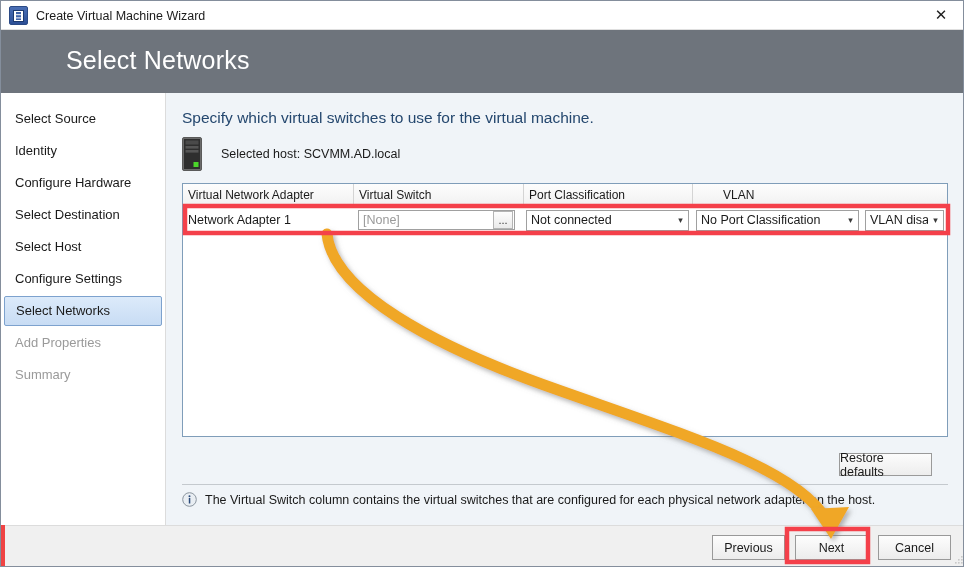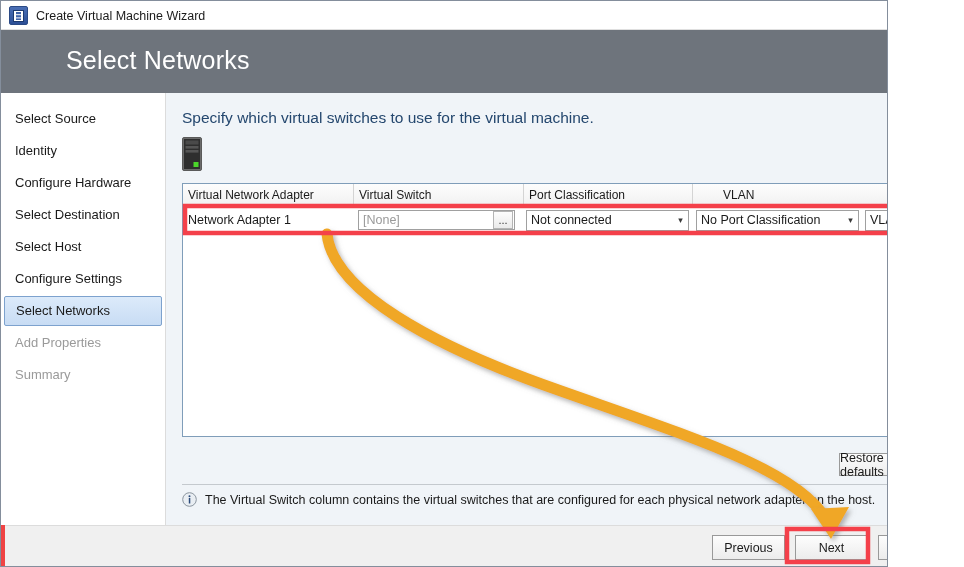--- a/index.html
+++ b/index.html
@@ -8,21 +8,21 @@
   }
   body {
     width: 964px;
     height: 567px;
     font-family: "Liberation Sans", sans-serif;
     background: #ffffff;
     overflow: hidden;
   }
   .window {
     position: relative;
-    width: 888px;
+    width: 964px;
     height: 567px;
     box-sizing: border-box;
     border: 1px solid #848e9c;
     background: #ef4444;
     overflow: hidden;
   }
 
   
   .titlebar {
     position: absolute;
@@ -392,20 +392,21 @@
       <span class="host-icon">
         <svg width="20" height="34" viewBox="0 0 20 34">
           <rect x="0.5" y="0.5" width="19" height="33" rx="1.5" fill="#6b6b6b" stroke="#5a5a5a"></rect>
           <rect x="2" y="2" width="16" height="30" fill="#2e2e2e"></rect>
           <rect x="3.5" y="3.5" width="13" height="4" fill="#4a4a4a"></rect>
           <rect x="3.5" y="9" width="13" height="2.6" fill="#555555"></rect>
           <rect x="3.5" y="13" width="13" height="2.6" fill="#555555"></rect>
           <rect x="11.5" y="25" width="5" height="5" fill="#4bd62a"></rect>
         </svg>
       </span>
+      <span class="host-label">Selected host:  SCVMM.AD.local</span>
     </div>
 
     <div class="grid">
       <div class="grid-head">
         <div class="gh" style="width:171px">Virtual Network Adapter</div>
         <div class="gh" style="width:170px">Virtual Switch</div>
         <div class="gh" style="width:169px">Port Classification</div>
         <div class="gh" style="width:85px">VLAN</div>
       </div>
 

